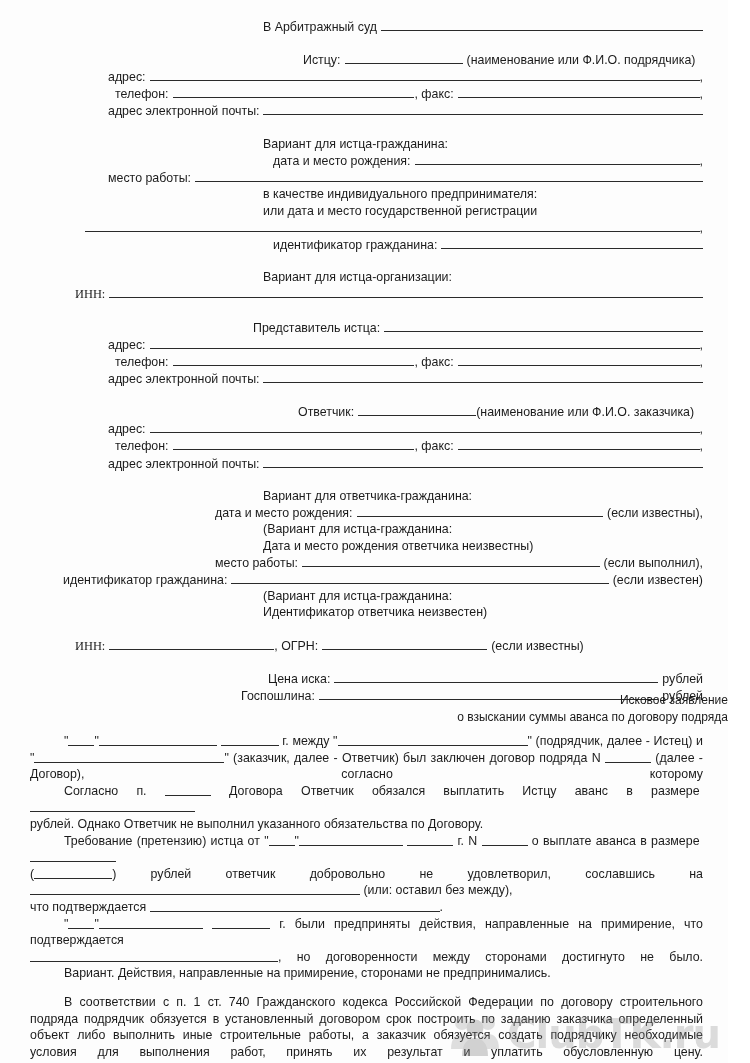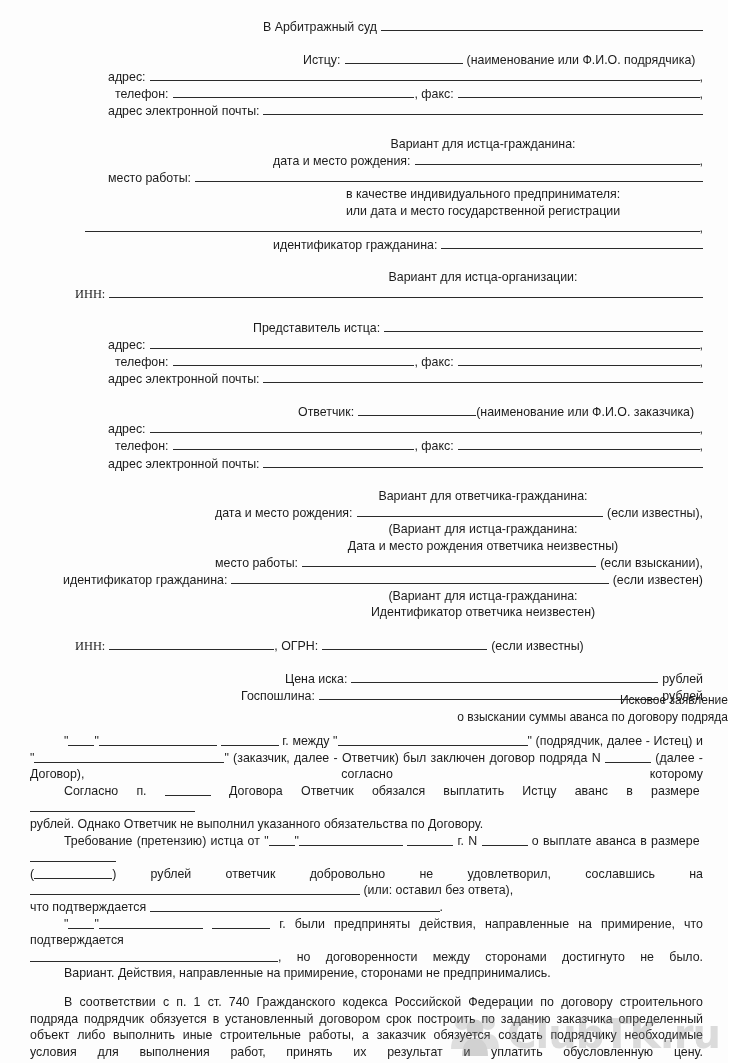--- a/index.html
+++ b/index.html
@@ -35,21 +35,21 @@
     right: 25px;
     top: 18px;
     font-size: 12.4px;
     line-height: 16.3px;
   }
   .req .row {
     display: flex;
     align-items: baseline;
     white-space: nowrap;
   }
-  .req .row.right { justify-content: center; }
+  .req .row.right { justify-content: flex-start; }
   .lbl { flex: 0 0 auto; }
   .gap { flex: 0 0 auto; width: 4px; }
   .spacer { height: 16.3px; }
   .out-l { margin-left: -155px; }
   .out-l2 { margin-left: -178px; }
   .out-l3 { margin-left: -188px; font-family: Liberation Serif, serif; }
   .out-l4 { margin-left: -200px; }
   .out-l5 { margin-left: -148px; }
 
   
@@ -295,21 +295,21 @@
     </div>
     <div class="row right">
       <span class="lbl">Дата и место рождения ответчика неизвестны)</span>
     </div>
 
     <div class="row">
       <span class="lbl" style="margin-left:-48px">место работы:</span>
       <span class="gap"></span>
       <span class="fl grow"></span>
       <span class="gap"></span>
-      <span class="lbl">(если взыскании),</span>
+      <span class="lbl">(если выполнил),</span>
     </div>
 
     <div class="row">
       <span class="lbl out-l4">идентификатор гражданина:</span>
       <span class="gap"></span>
       <span class="fl grow"></span>
       <span class="gap"></span>
       <span class="lbl">(если известен)</span>
     </div>
 
@@ -330,21 +330,21 @@
       <span class="lbl">, ОГРН:</span>
       <span class="gap"></span>
       <span class="fl u40"></span>
       <span class="gap"></span>
       <span class="lbl">(если известны)</span>
     </div>
 
     <div class="spacer"></div>
 
     <div class="row">
-      <span class="lbl" style="margin-left:22px">Цена иска:</span>
+      <span class="lbl" style="margin-left:5px">Цена иска:</span>
       <span class="gap"></span>
       <span class="fl grow"></span>
       <span class="gap"></span>
       <span class="lbl">рублей</span>
     </div>
 
     <div class="row">
       <span class="lbl" style="margin-left:-22px">Госпошлина:</span>
       <span class="gap"></span>
       <span class="fl grow"></span>
@@ -366,21 +366,21 @@
 
 
     <p class="ind just-all"><span>Согласно п.</span>&nbsp;<span class="fl u14"></span>&nbsp;<span>Договора Ответчик обязался выплатить Истцу аванс в размере</span>&nbsp;<span class="fl u40"></span></p>
 
     <p><span>рублей. Однако Ответчик не выполнил указанного обязательства по Договору.</span></p>
 
     <p class="ind just-all"><span>Требование (претензию) истца от "</span><span class="fl u10"></span><span class="q">"</span><span class="fl u26"></span>&nbsp;<span class="fl u14"></span>&nbsp;<span>г. N</span>&nbsp;<span class="fl u14"></span>&nbsp;<span>о выплате аванса в размере</span>&nbsp;<span class="fl u22"></span></p>
 
     <p class="just-all"><span>(</span><span class="fl u20"></span><span>) рублей ответчик добровольно не удовлетворил, сославшись на</span></p>
 
-    <p><span class="fl u80"></span>&nbsp;<span>(или: оставил без ответа),</span></p>
+    <p><span class="fl u80"></span>&nbsp;<span>(или: оставил без между),</span></p>
 
     <p><span>что подтверждается</span>&nbsp;<span class="fl u70"></span><span>.</span></p>
 
     <p class="ind just-all"><span class="q">"</span><span class="fl u10"></span><span class="q">"</span><span class="fl u26"></span>&nbsp;<span class="fl u16"></span>&nbsp;<span>г. были предприняты действия, направленные на примирение, что подтверждается</span></p>
 
     <p class="just-all"><span class="fl u60"></span><span>, но договоренности между сторонами достигнуто не было.</span></p>
 
     <p class="ind"><span>Вариант. Действия, направленные на примирение, сторонами не предпринимались.</span></p>
 
     <div class="sp"></div>

